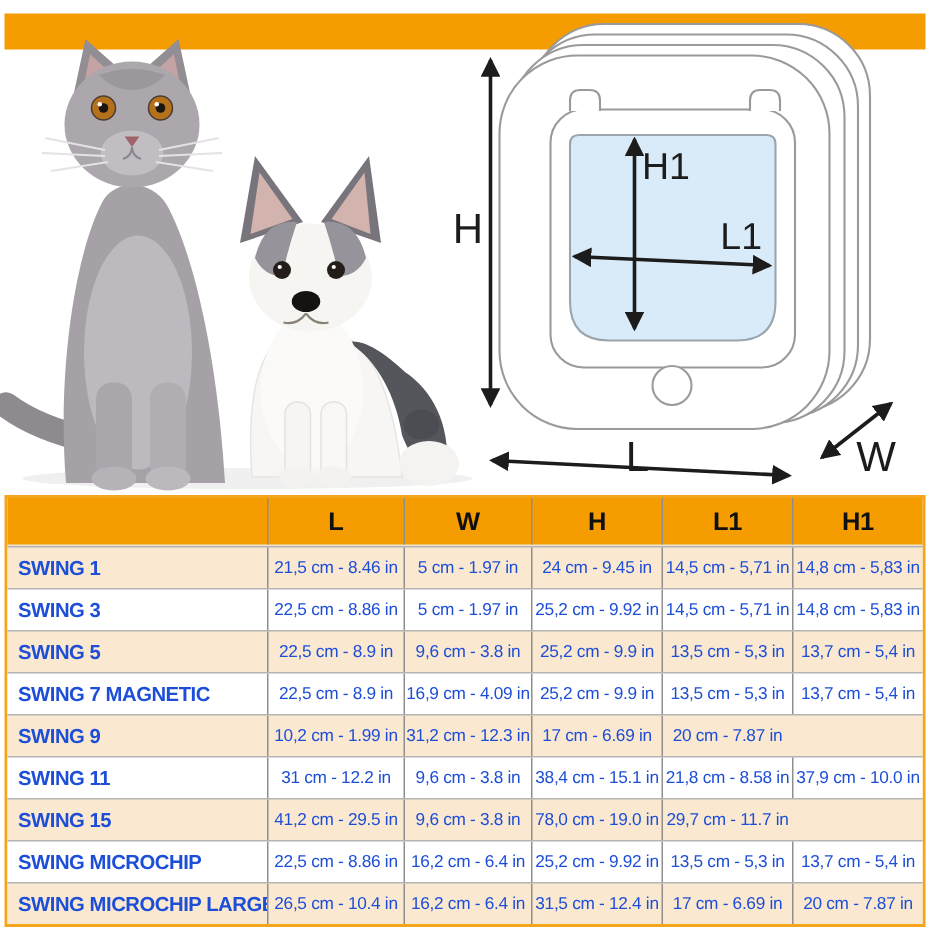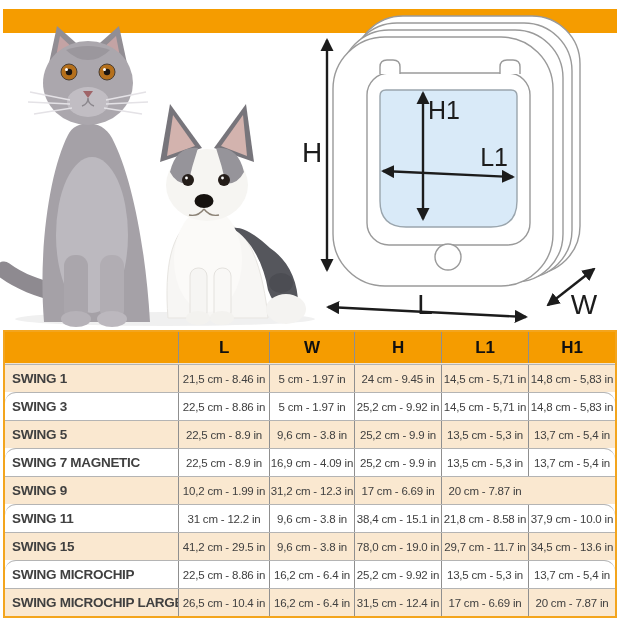--- a/index.html
+++ b/index.html
@@ -7,27 +7,27 @@
          font-family:"Liberation Sans",sans-serif;}
   .top-bar{position:absolute;left:3px;top:9px;width:614px;height:24px;background:#F59C00;z-index:1;}
   .photo{position:absolute;left:0;top:20px;width:322px;height:310px;z-index:2;}
   .diagram{position:absolute;left:295px;top:0;width:325px;height:330px;z-index:2;}
 
   .dim-table{position:absolute;left:3px;top:330px;width:610px;height:284px;z-index:3;
              border:2px solid #F3A51E;display:flex;flex-direction:column;background:#fff;}
   .trow{display:grid;grid-template-columns:173px 91px 85px 87px 87px 87px;flex:1;min-height:0;}
   .trow:not(:first-child){border-top:1px solid #b4b4b4;}
   .thead{flex:0 0 31px;background:#F59C00;border-bottom:1px solid #efe3d2;}
-  .c{display:flex;align-items:center;justify-content:center;font-size:11.5px;color:#404040;
+  .c{display:flex;align-items:center;justify-content:center;font-size:11.5px;color:#1d4ed8;
      letter-spacing:-0.2px;white-space:nowrap;overflow:hidden;}
   .c + .c{border-left:1px solid #8f8f8f;}
   .hc{font-weight:bold;font-size:17px;color:#101010;}
   .name{justify-content:flex-start;padding-left:7px;font-weight:bold;font-size:13.5px;letter-spacing:-0.3px;}
   .r-odd{background:#FAE8D0;}
-  .r-even{background:#ffffff;border-radius:11px;}
+  .r-even{background:#ffffff;}
 
   .arrow-line{stroke:#1c1c1c;stroke-width:2.4;fill:none;}
   .dim-label{fill:#1c1c1c;font-family:"Liberation Sans",sans-serif;}
   .outline{fill:#ffffff;stroke:#9a9a9a;stroke-width:1.4;}
 </style>
 </head>
 <body>
 
 <div class="stage">
 
@@ -182,21 +182,20 @@
       <div class="c">38,4 cm - 15.1 in</div>
       <div class="c">21,8 cm - 8.58 in</div>
       <div class="c">37,9 cm - 10.0 in</div>
     </div>
     <div class="trow r-odd">
       <div class="c name">SWING 15</div>
       <div class="c">41,2 cm - 29.5 in</div>
       <div class="c">9,6 cm - 3.8 in</div>
       <div class="c">78,0 cm - 19.0 in</div>
       <div class="c">29,7 cm - 11.7 in</div>
-      <div class="c">34,5 cm - 13.6 in</div>
     </div>
     <div class="trow r-even">
       <div class="c name">SWING MICROCHIP</div>
       <div class="c">22,5 cm - 8.86 in</div>
       <div class="c">16,2 cm - 6.4 in</div>
       <div class="c">25,2 cm - 9.92 in</div>
       <div class="c">13,5 cm - 5,3 in</div>
       <div class="c">13,7 cm - 5,4 in</div>
     </div>
     <div class="trow r-odd">

